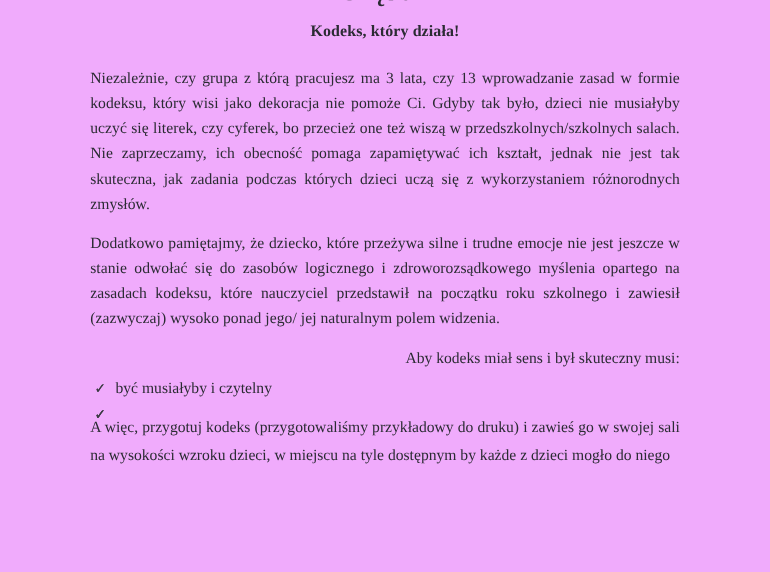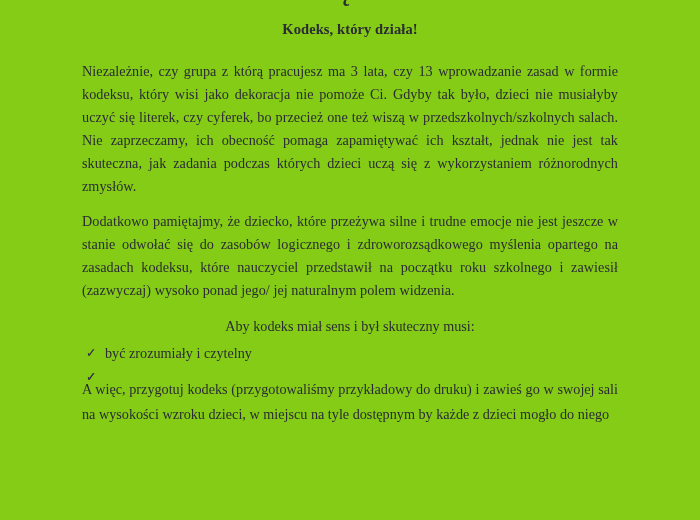--- a/index.html
+++ b/index.html
@@ -13,21 +13,21 @@
     overflow: hidden;
     font-family: "Liberation Serif", "DejaVu Serif", serif;
     color: #2b2b33;
     -webkit-font-smoothing: antialiased;
   }
 
   #page {
     position: relative;
     width: 700px;
     height: 520px;
-    background: #84cc16;
+    background: #f0abfc;
   }
 
   
   .section-heading {
     position: absolute;
     top: -26px;
     left: 0;
     width: 700px;
     text-align: center;
     font-size: 27px;
@@ -59,21 +59,21 @@
     line-height: 23px;
     text-align: justify;
     text-justify: inter-word;
     letter-spacing: 0.05px;
   }
 
   .lead-in {
     margin: 0 0 2px 0;
     font-size: 14.2px;
     line-height: 24.6px;
-    text-align: center;
+    text-align: right;
   }
 
   ul.check-list {
     list-style: none;
     margin: 0 0 12px 0;
     padding: 0;
   }
 
   ul.check-list li {
     position: relative;
@@ -118,21 +118,21 @@
     <p class="para">Dodatkowo pamiętajmy, że dziecko, które przeżywa silne i trudne emocje nie jest jeszcze w stanie odwołać się do zasobów logicznego i zdroworozsądkowego myślenia opartego na zasadach kodeksu, które nauczyciel przedstawił na początku roku szkolnego i zawiesił (zazwyczaj) wysoko ponad jego/ jej naturalnym polem widzenia.</p>
 
     <p class="lead-in">Aby kodeks miał sens i był skuteczny musi:</p>
 
     <ul class="check-list">
       <li>
         <span class="check-mark">✓</span>
       </li>
       <li>
         <span class="check-mark">✓</span>
-        <span>być zrozumiały i czytelny</span>
+        <span>być musiałyby i czytelny</span>
       </li>
       <li>
         <span class="check-mark">✓</span>
       </li>
       <li>
         <span class="check-mark">✓</span>
       </li>
       <li>
         <span class="check-mark">✓</span>
       </li>

